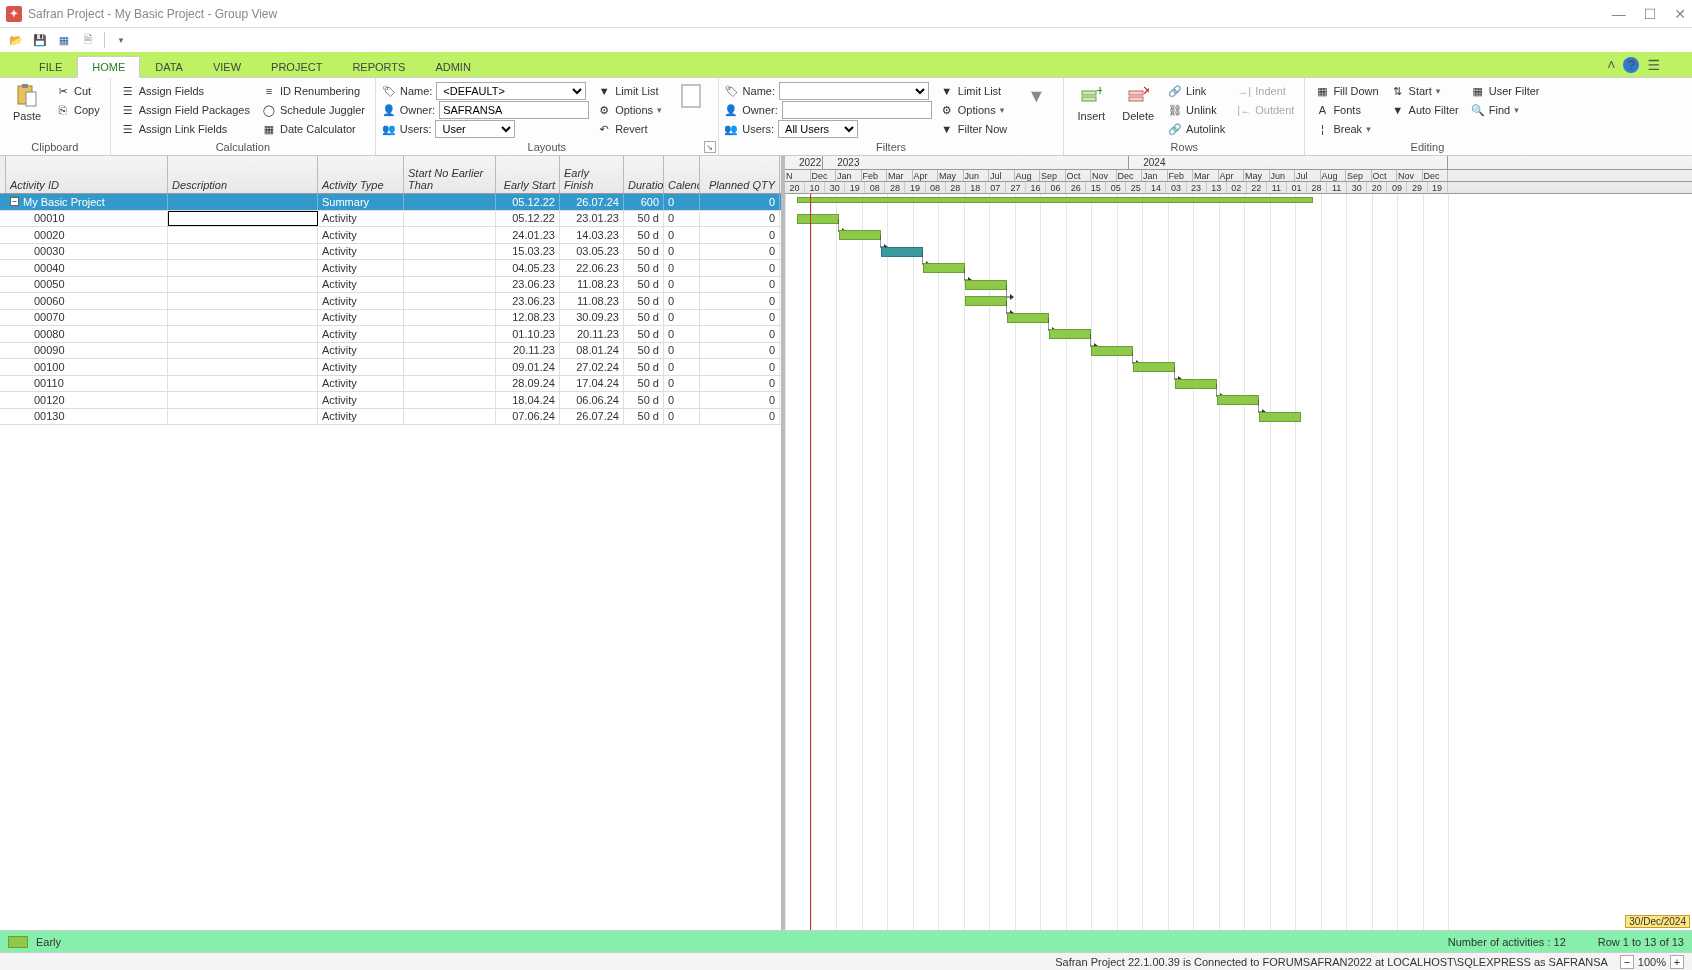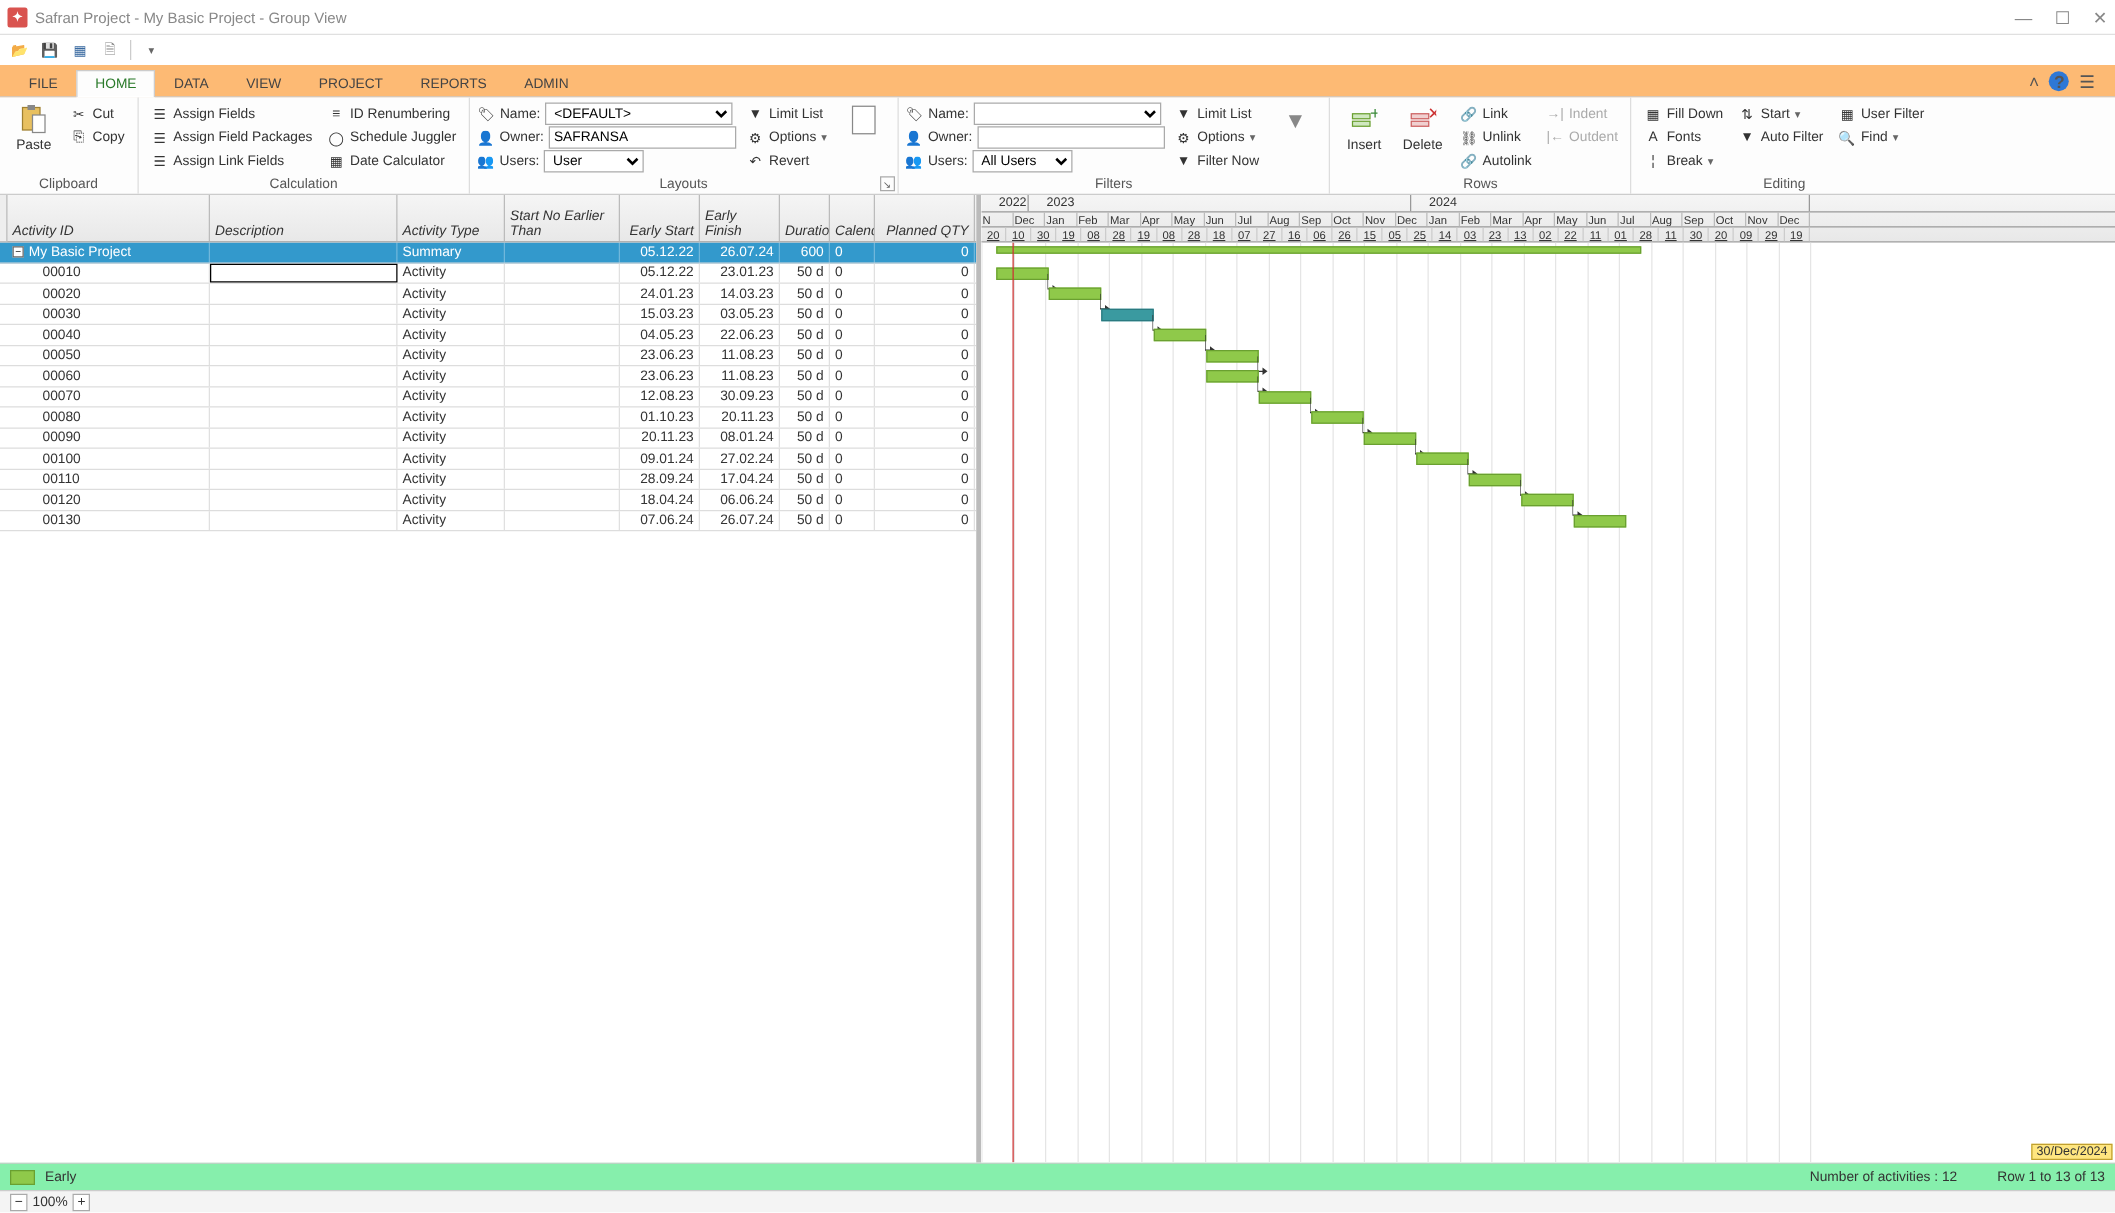--- a/index.html
+++ b/index.html
@@ -11,21 +11,21 @@
 .titlebar .title { color: #888; font-size: 12px; }
 .titlebar .win-controls { margin-left: auto; display: flex; gap: 18px; color: #888; font-size: 14px; }
 .titlebar .win-controls span { cursor: pointer; }
 
 
 .qat { height: 24px; display: flex; align-items: center; gap: 8px; padding: 0 8px; background: #fff; }
 .qat .qat-btn { width: 16px; height: 16px; display:flex;align-items:center;justify-content:center; color:#c08a00; cursor:pointer;}
 .qat .sep { width: 1px; height: 16px; background: #ccc; }
 
 
-.menutabs { height: 26px; display: flex; align-items: flex-end; padding: 0 8px; background: #fdba74; border-bottom: 1px solid #ccc; }
+.menutabs { height: 26px; display: flex; align-items: flex-end; padding: 0 24px; background: #bef264; border-bottom: 1px solid #ccc; }
 .menutabs .tab { padding: 4px 14px; font-size: 11px; color: #444; cursor:pointer; border:1px solid transparent; border-bottom:none;}
 .menutabs .tab.active { background: #fdfdfd; border:1px solid #ccc; border-bottom:1px solid #fff; margin-bottom:-1px; color:#2a7a2a; font-weight:500;}
 
 
 .ribbon { height: 78px; background: #fdfdfd; border-bottom: 1px solid #ccc; display: flex; }
 .ribbon-group { border-right: 1px solid #ddd; padding: 2px 6px 0 6px; display:flex; flex-direction:column; position:relative;}
 .ribbon-group-body { flex:1; display:flex; align-items:flex-start; gap:4px; padding-top:2px;}
 .ribbon-group-label { text-align:center; font-size:11px; color:#555; padding:1px 0 2px; border-top:1px solid transparent; }
 .ribbon-btn-large { display:flex; flex-direction:column; align-items:center; justify-content:center; padding:2px 6px; cursor:pointer; min-width:42px;}
 .ribbon-btn-large .icn { width:24px; height:24px; margin-bottom:2px; display:flex;align-items:center;justify-content:center;}
@@ -73,21 +73,21 @@
 .c-dur { width:40px; }
 .c-cal { width:36px; }
 .c-pq { width:80px; }
 
 
 .gantt-header { height:38px; border-bottom:1px solid #999; background:linear-gradient(#f5f5f5,#e8e8e8); position:relative; overflow:hidden;}
 .gantt-year-row { height:14px; display:flex; border-bottom:1px solid #999;}
 .gantt-year-row .yr { border-right:1px solid #999; font-size:10px; padding:0 14px; display:flex;align-items:center;}
 .gantt-month-row { height:12px; display:flex; border-bottom:1px solid #999;}
 .gantt-month-row .mo { border-right:1px solid #bbb; font-size:9px; display:flex;align-items:center;justify-content:flex-start; padding-left:1px; overflow:hidden;}
-.gantt-day-row { height:12px; display:flex;text-decoration:underline;}
+.gantt-day-row { height:12px; display:flex;}
 .gantt-day-row .dy { border-right:1px solid #ccc; font-size:9px; display:flex;align-items:center;justify-content:center; overflow:hidden;}
 
 
 .gantt-body { position:relative; height: calc(100% - 38px); overflow:hidden;}
 .gantt-grid-line { position:absolute; top:0; bottom:0; width:1px; background:#e5e5e5; }
 .gantt-today-line { position:absolute; top:0; bottom:0; width:1px; background:#cc3333; z-index:5;}
 .gantt-bar { position:absolute; height:10px; top:3px; background:#8fc94a; border:1px solid #6aa030; }
 .gantt-bar.summary { height:6px; top:5px; background:#8fc94a; }
 .gantt-bar.highlight { background:#3a9aa0; border-color:#2a7a80;}
 .gantt-end-date { position:absolute; right:2px; bottom:2px; background:#ffe680; border:1px solid #c0a030; padding:0 3px; font-size:10px;}
@@ -765,18 +765,19 @@
 <div class="legend-bar">
   <div class="legend-swatch"></div>
   <span>Early</span>
   <div class="spacer"></div>
   <span>Number of activities : 12</span>
   <span style="width:16px"></span>
   <span>Row 1 to 13 of 13</span>
 </div>
 
 <div class="status-bar">
+  <span class="push-right">Safran Project 22.1.00.39 is Connected to FORUMSAFRAN2022 at LOCALHOST\SQLEXPRESS as SAFRANSA</span>
   <div class="zoom">
     <span class="zbtn">−</span>
     <span>100%</span>
     <span class="zbtn">+</span>
   </div>
 </div>
 
 </body></html>

